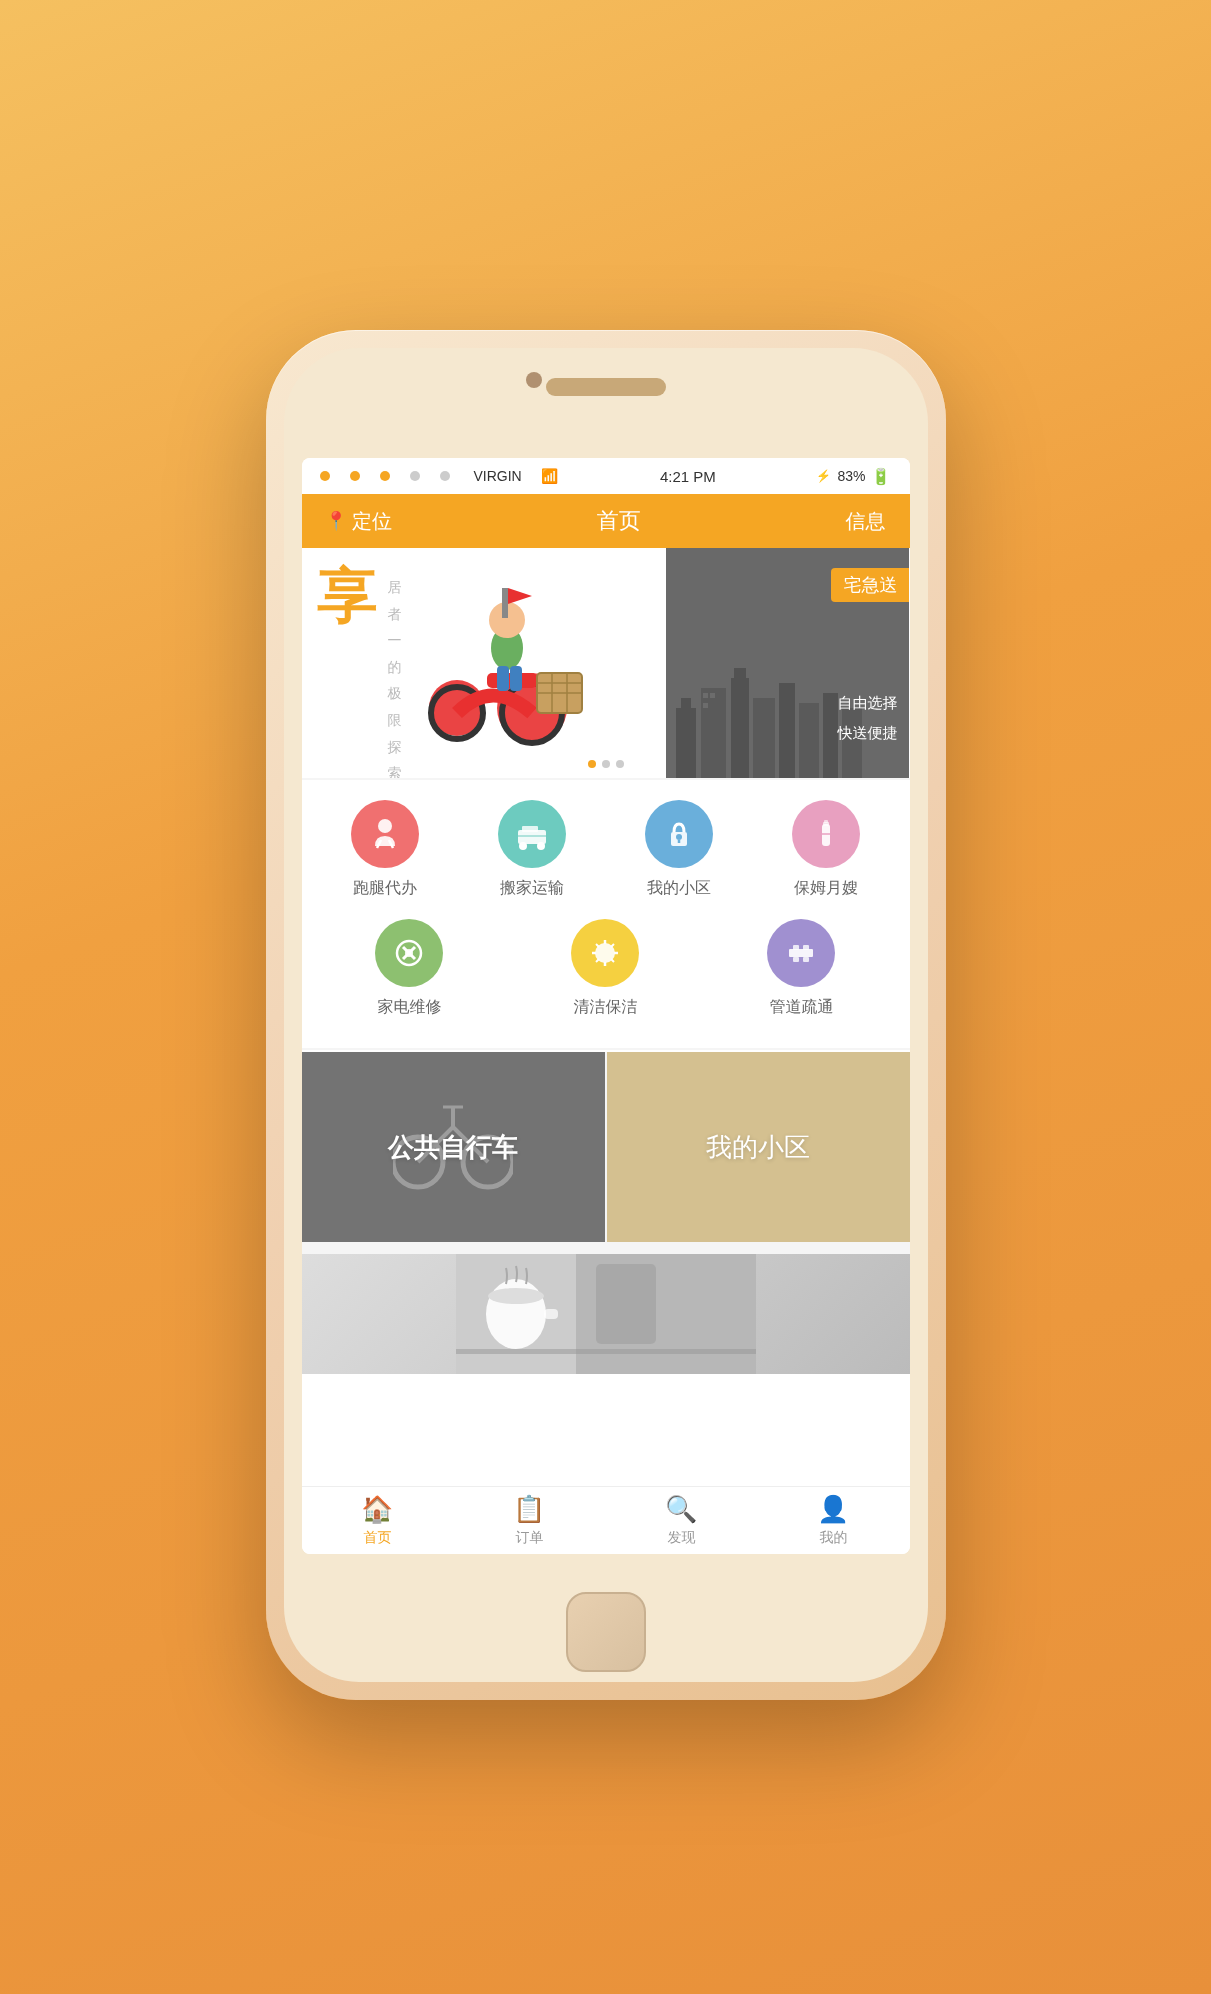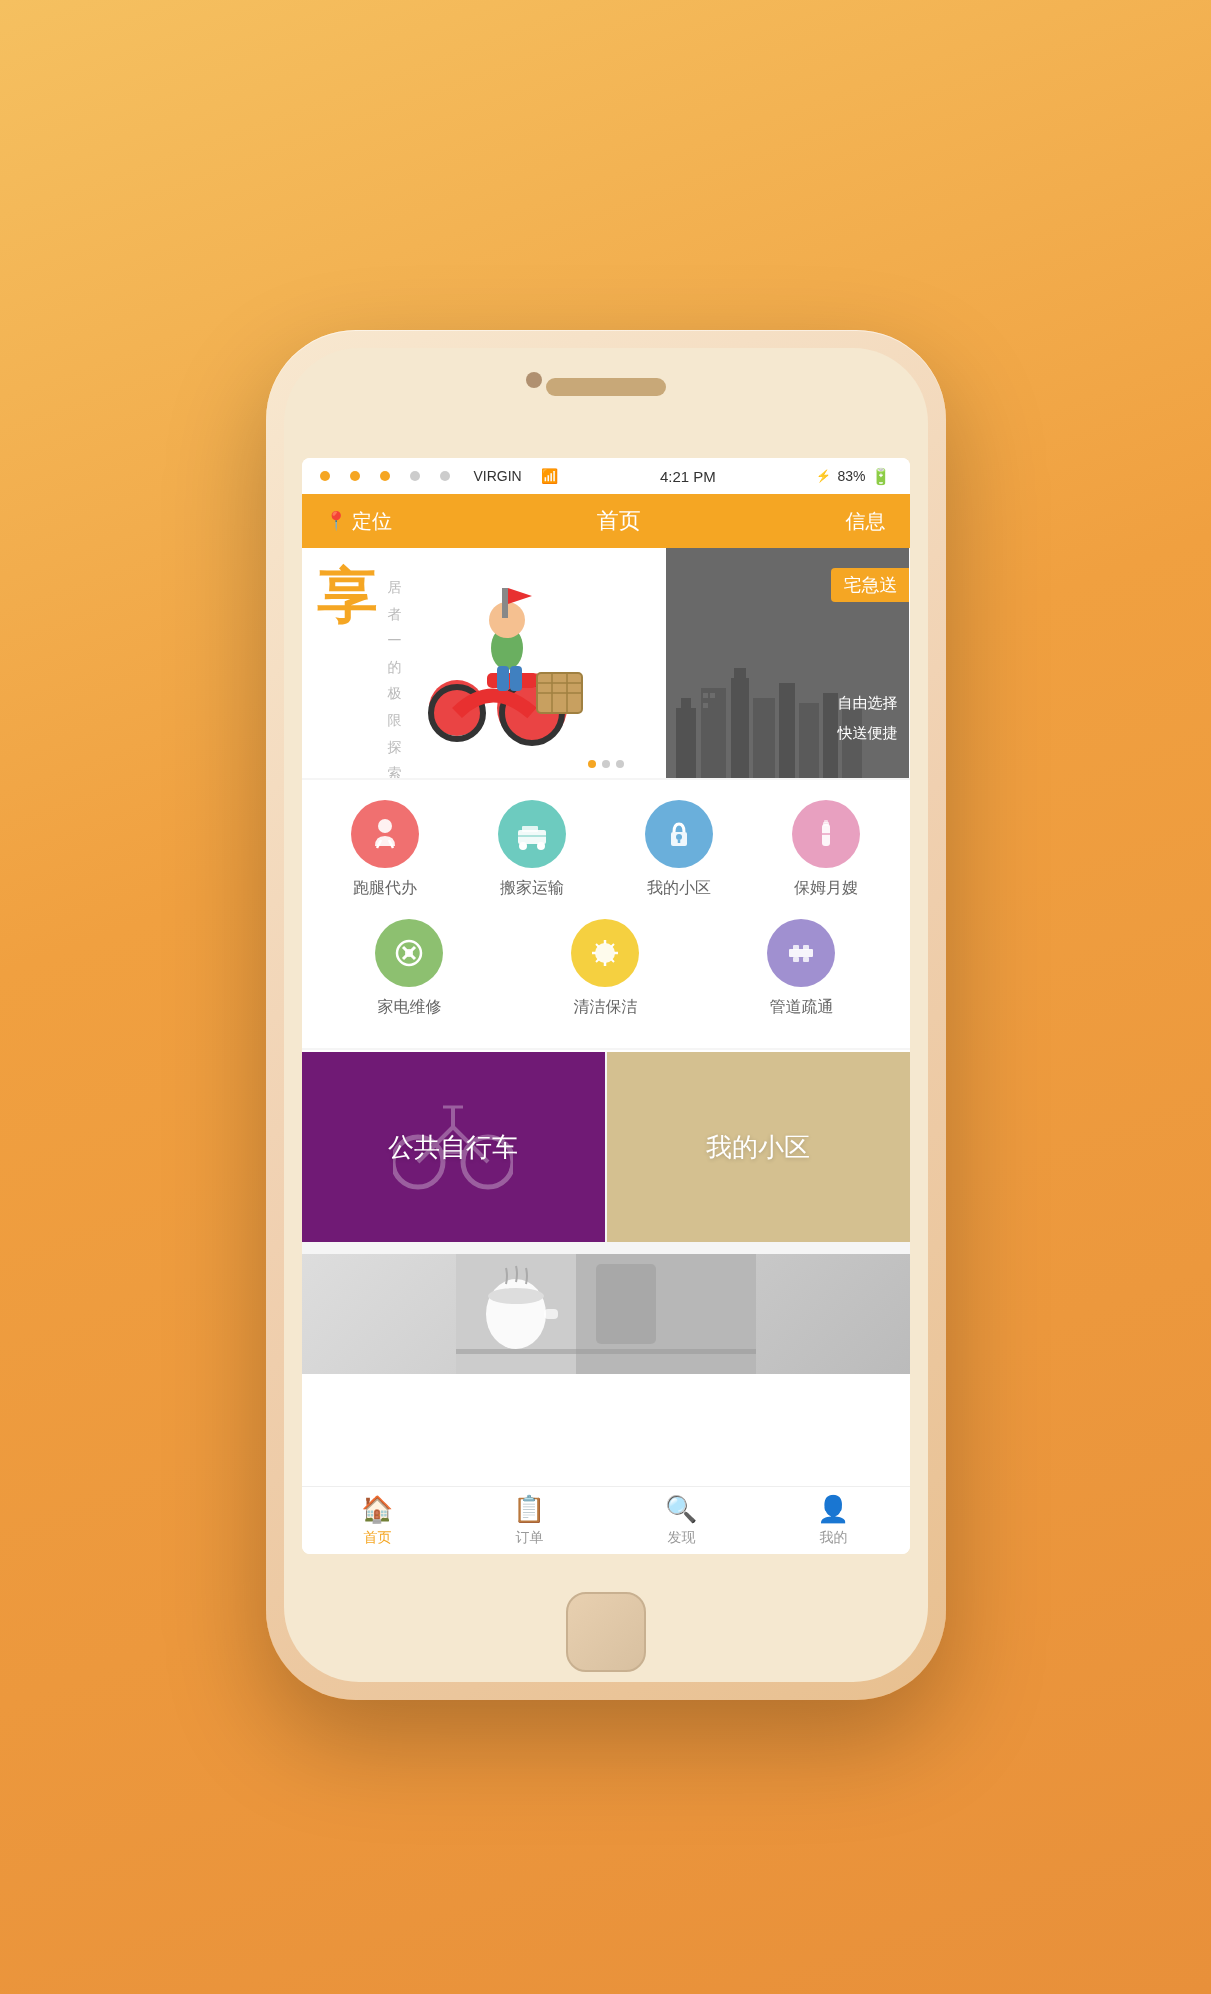--- a/index.html
+++ b/index.html
@@ -281,21 +281,22 @@
       display: flex;
       align-items: center;
       justify-content: center;
       font-size: 24px;
       color: rgba(255,255,255,0.9);
       position: relative;
       overflow: hidden;
     }
 
     .feature-banner.bike {
-      background: #701a75;
+      background: #737373;
+      font-weight: bold;
     }
 
     .feature-banner.community {
       background: #d4c090;
     }
 
     
     .featured-section {
       background: #f5f5f5;
       padding: 12px 0 0;

